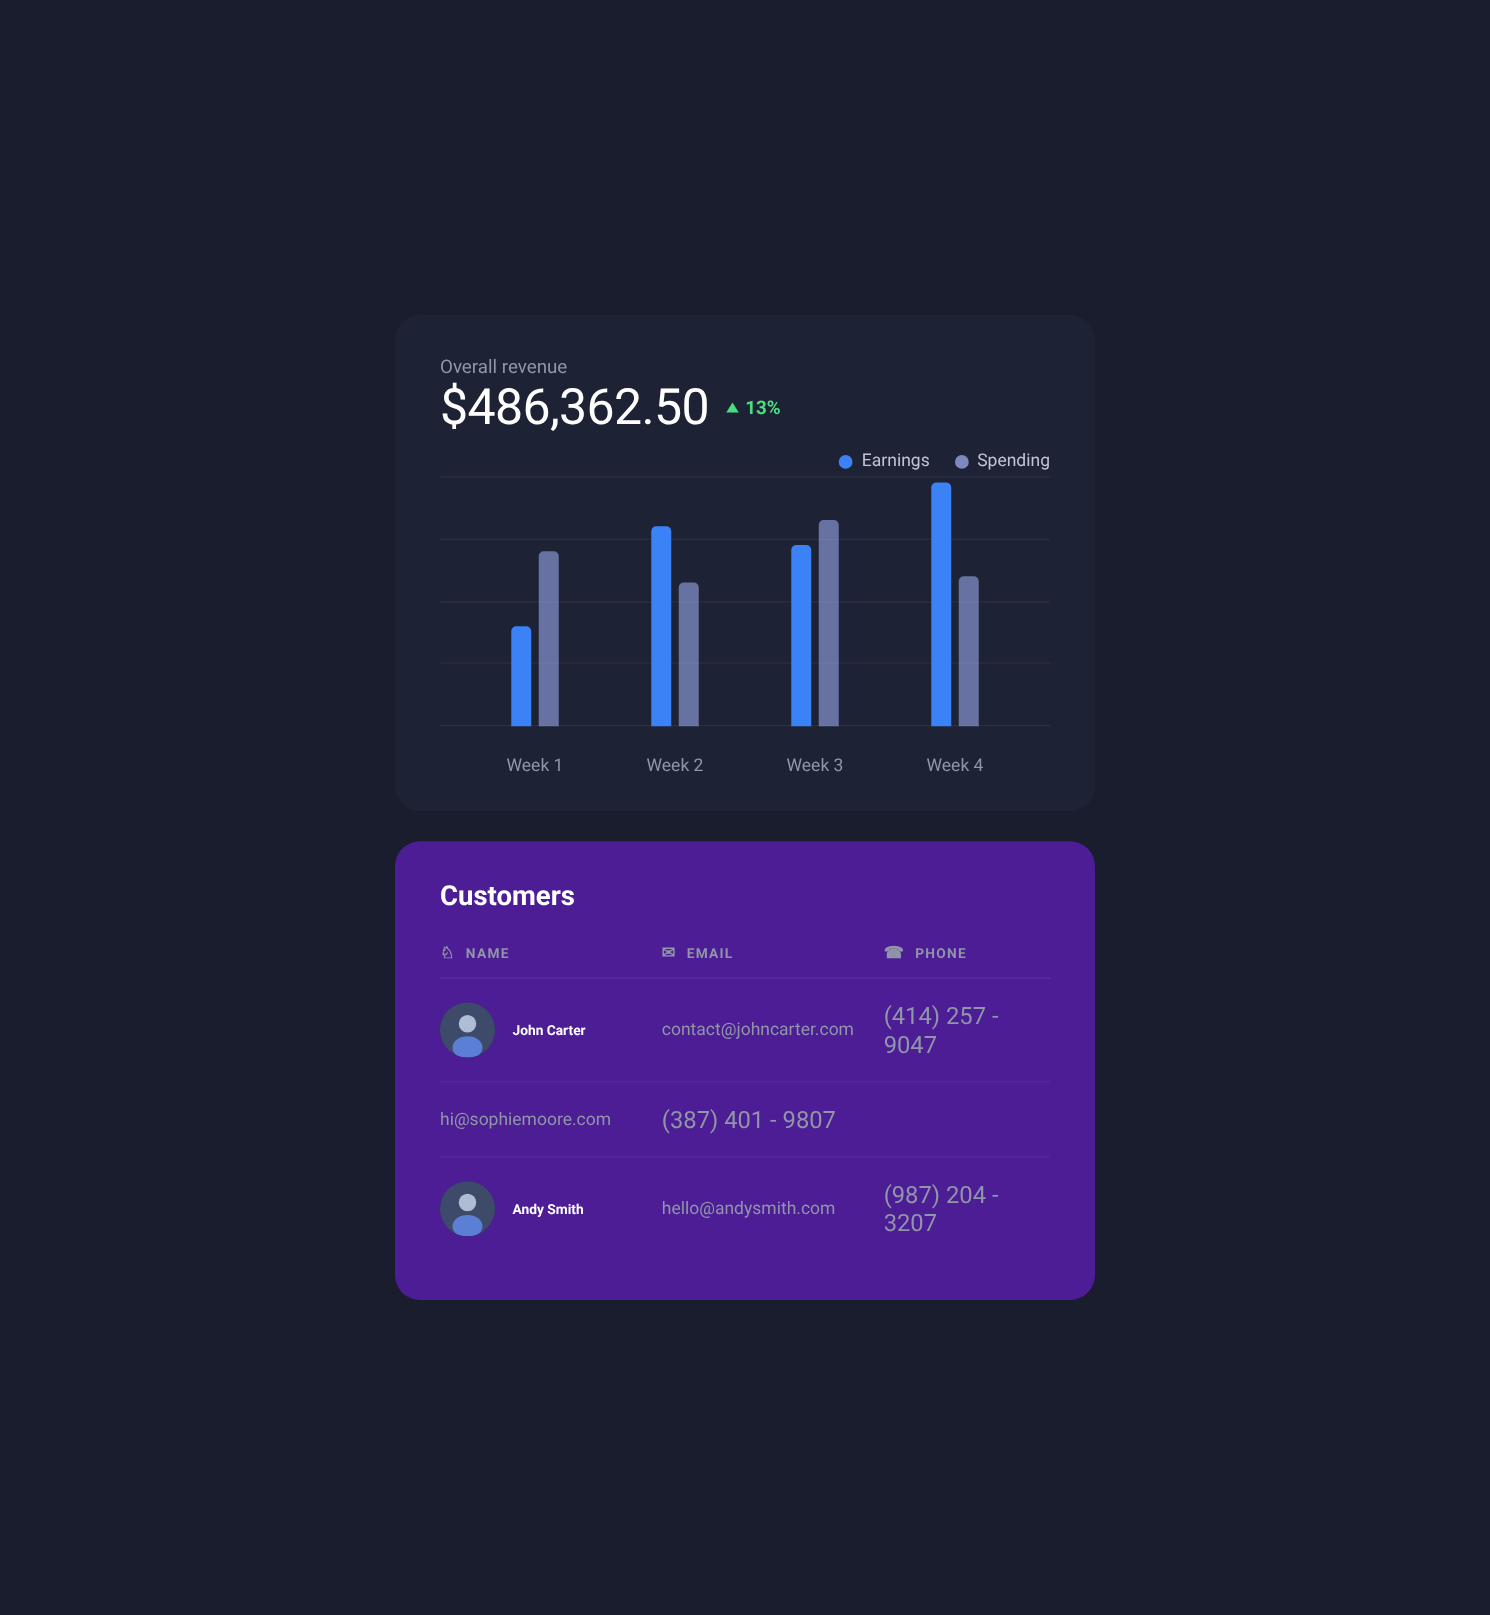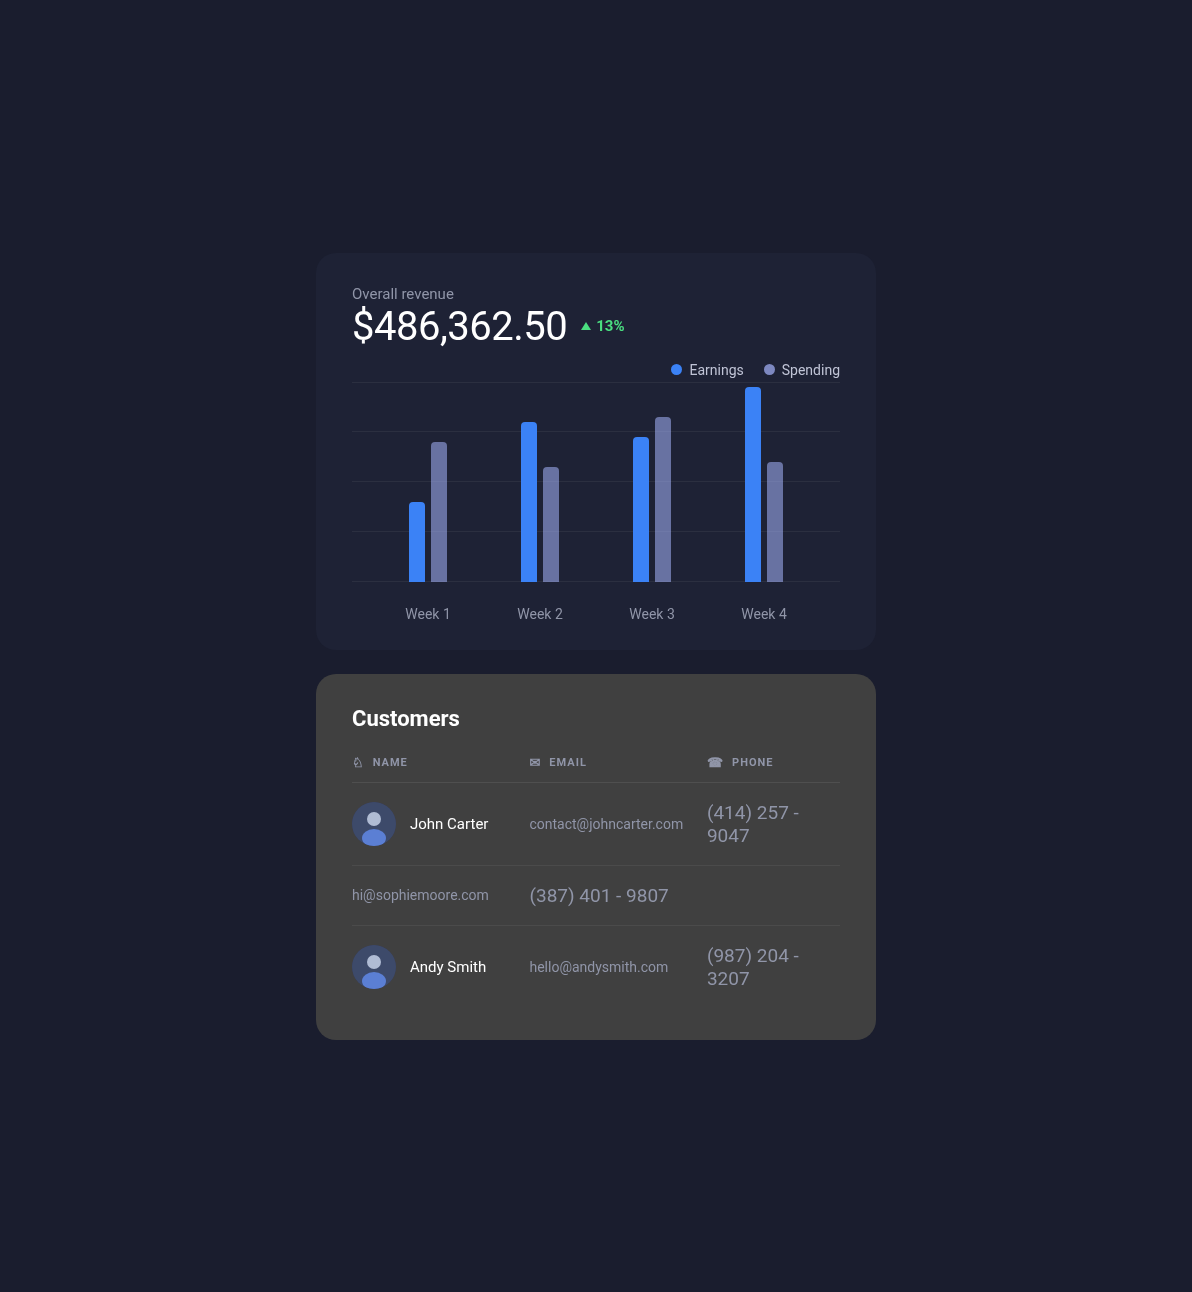--- a/index.html
+++ b/index.html
@@ -152,21 +152,21 @@
     }
 
     .chart-label {
       color: #9095a8;
       font-size: 14px;
       text-align: center;
     }
 
     
     .customers-card {
-      background-color: #404040;
+      background-color: #4c1d95;
       border-radius: 20px;
       padding: 32px 36px;
     }
 
     .customers-title {
       color: #ffffff;
       font-size: 22px;
       font-weight: 700;
       margin-bottom: 24px;
     }
@@ -224,22 +224,22 @@
       justify-content: center;
     }
 
     .avatar-svg {
       width: 44px;
       height: 44px;
     }
 
     .customer-name {
       color: #ffffff;
-      font-size: 15px;
-      font-weight: 400;
+      font-size: 11px;
+      font-weight: 700;
     }
 
     .customer-email {
       color: #9095a8;
       font-size: 14px;
     }
 
     .customer-phone {
       color: #9095a8;
       font-size: 19px;

